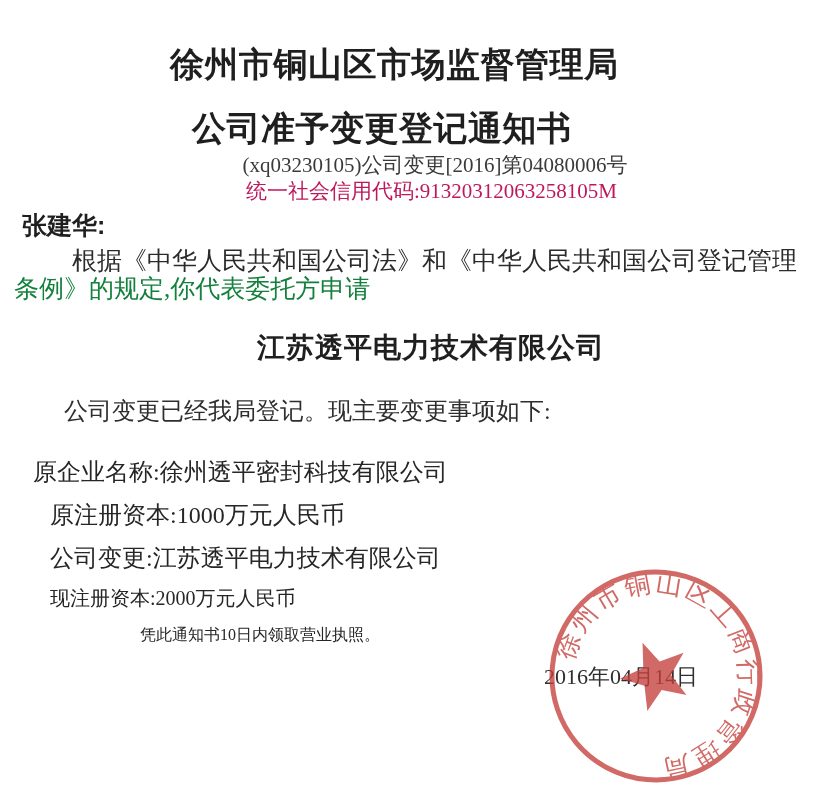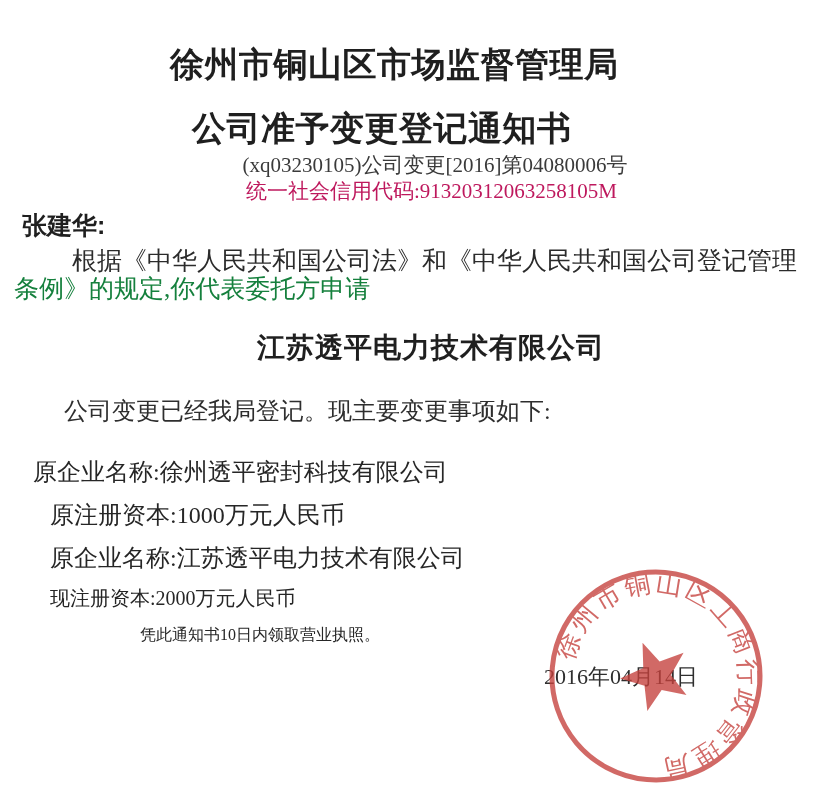--- a/index.html
+++ b/index.html
@@ -41,21 +41,21 @@
 
 <div class="abs song intro-1">根据《中华人民共和国公司法》和《中华人民共和国公司登记管理</div>
 <div class="abs song intro-2">条例》的规定,你代表委托方申请</div>
 
 <div class="abs hei company">江苏透平电力技术有限公司</div>
 
 <div class="abs song registered">公司变更已经我局登记。现主要变更事项如下:</div>
 
 <div class="abs song item-0">原企业名称:徐州透平密封科技有限公司</div>
 <div class="abs song item-1">原注册资本:1000万元人民币</div>
-<div class="abs song item-2">原企业名称:江苏透平电力技术有限公司</div>
+<div class="abs song item-2">公司变更:江苏透平电力技术有限公司</div>
 <div class="abs song item-3">现注册资本:2000万元人民币</div>
 
 <div class="abs song notice">凭此通知书10日内领取营业执照。</div>
 
 <div class="abs song issue-date">2016年04月14日</div>
 
 <div class="abs seal-wrap">
   <svg width="240" height="236" viewBox="0 0 240 236">
     <g transform="rotate(50 118 118)" opacity="0.78">
       <circle cx="118" cy="118" r="104" fill="none" stroke="#c5403c" stroke-width="5"></circle>

